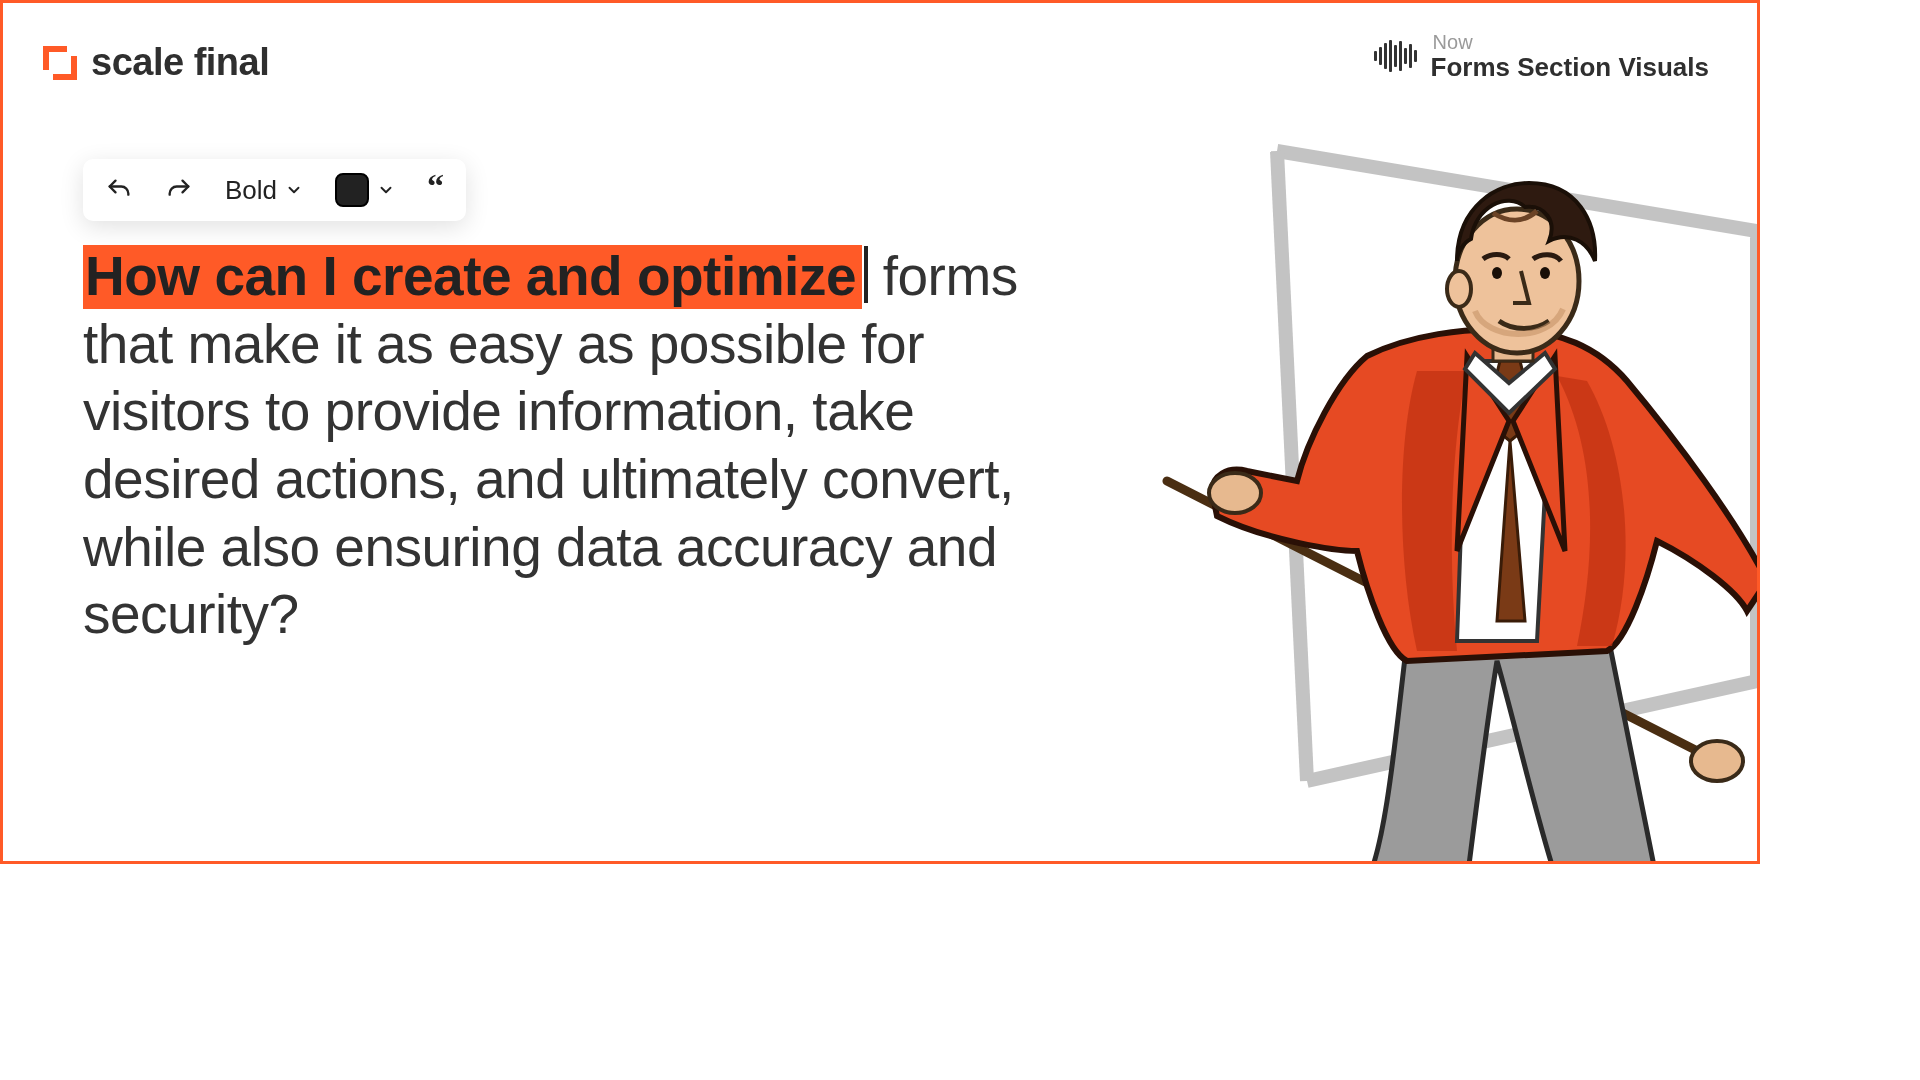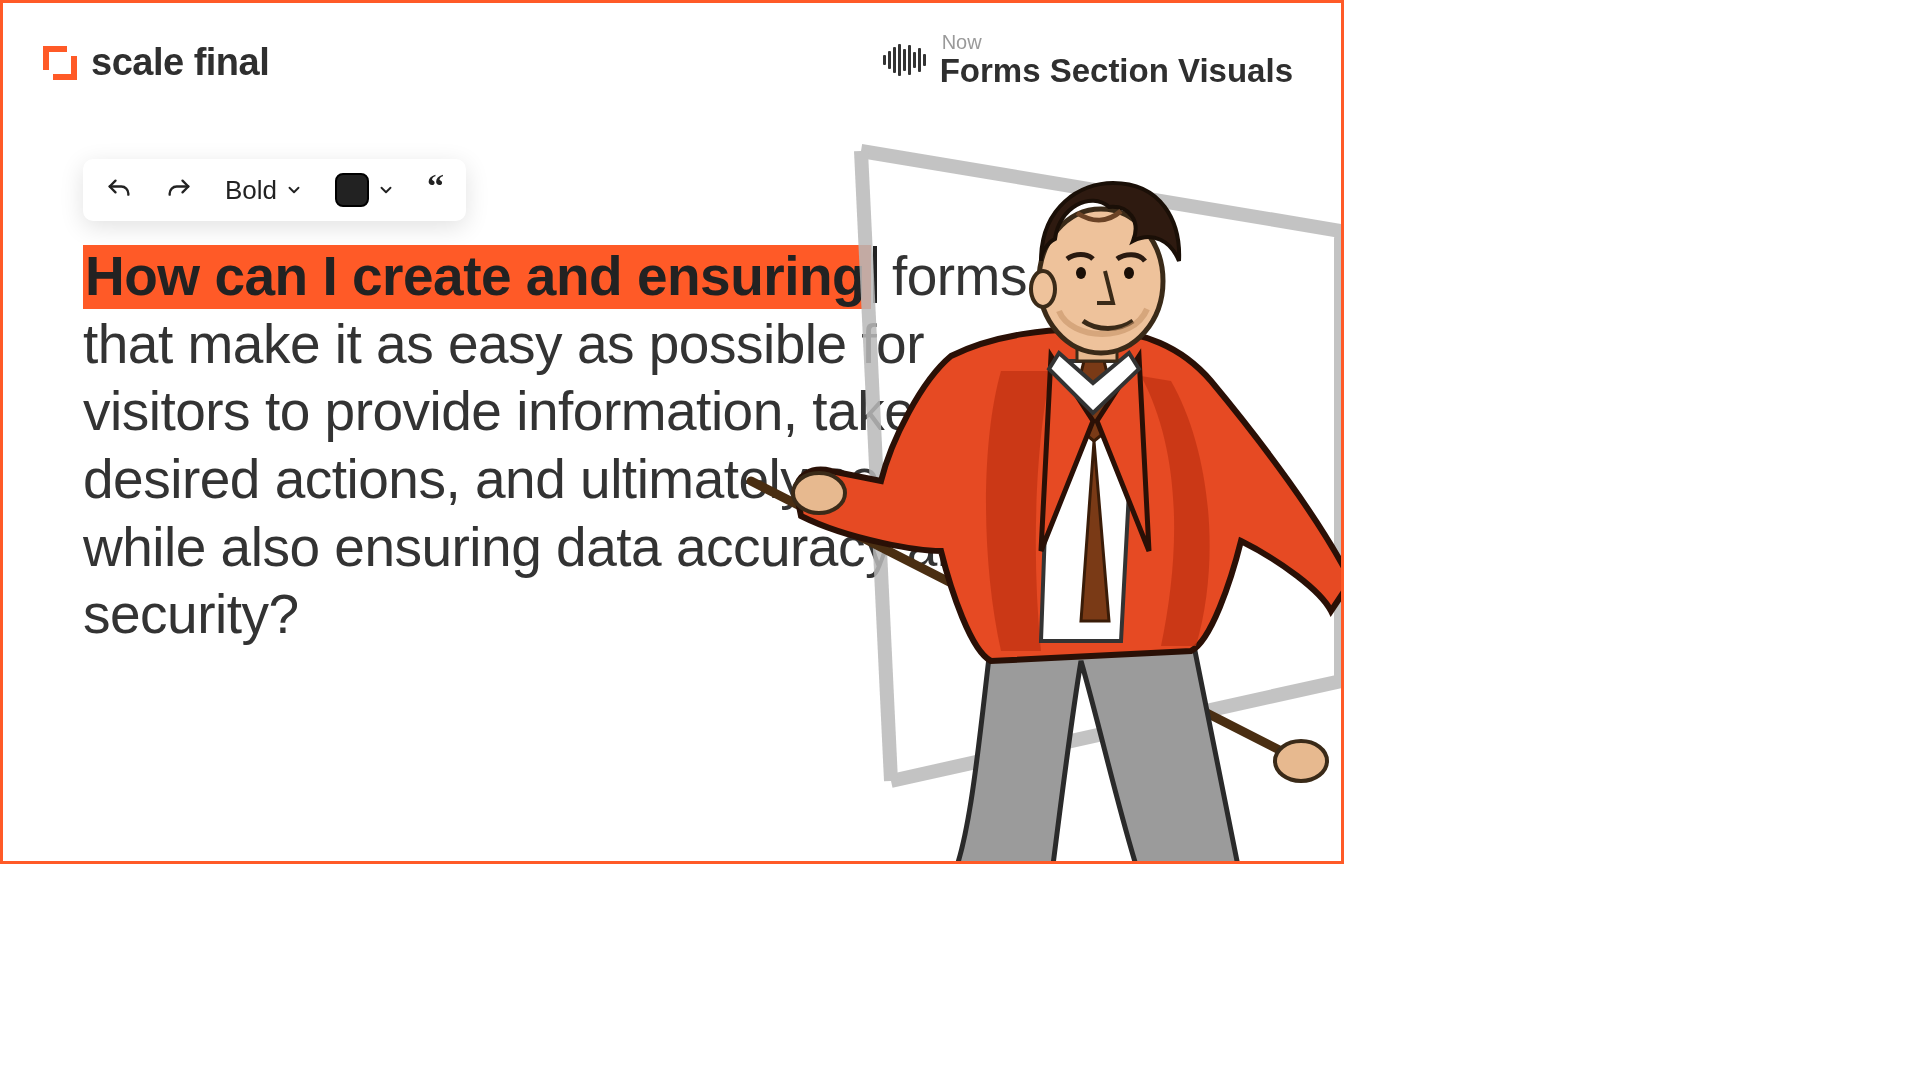--- a/index.html
+++ b/index.html
@@ -2,21 +2,21 @@
 <html style="--hl: #ff5a27;"><head>
 <meta charset="utf-8">
 <style>
   * { box-sizing: border-box; margin: 0; padding: 0; }
   html, body { width: 100%; height: 100%; }
   body {
     font-family: "Segoe UI", "Helvetica Neue", Arial, sans-serif;
     background: #fff;
   }
   .frame {
-    width: 1344px;
+    width: 1760px;
     height: 864px;
     border: 3px solid #ff5a27;
     background: #fff;
     position: relative;
     overflow: hidden;
   }
 
   
   .logo {
     position: absolute;
@@ -76,21 +76,21 @@
     border-radius: 1px;
   }
   .now-text { display: flex; flex-direction: column; line-height: 1.1; }
   .now-label {
     font-size: 20px;
     color: #9a9a9a;
     font-weight: 500;
     margin-left: 2px;
   }
   .now-title {
-    font-size: 33px;
+    font-size: 26px;
     color: #2f2f2f;
     font-weight: 600;
   }
 
   
   .toolbar {
     position: absolute;
     top: 156px;
     left: 80px;
     background: #fff;
@@ -225,21 +225,21 @@
       <svg class="chevron" viewBox="0 0 24 24" fill="none" stroke="#222" stroke-width="2.5" stroke-linecap="round" stroke-linejoin="round">
           <polyline points="6 9 12 15 18 9"></polyline>
         </svg>
     </button>
     <button class="tb-btn">
       <span class="quote-glyph">“</span>
     </button>
   </div>
 
   <div class="main-text">
-    <span class="hl"><b>How can I create and ensuring</b></span><span class="caret"></span><span> forms that make it as easy as possible for visitors to provide information, take desired actions, and ultimately convert, while also ensuring data accuracy and security?</span>
+    <span class="hl"><b>How can I create and optimize</b></span><span class="caret"></span><span> forms that make it as easy as possible for visitors to provide information, take desired actions, and ultimately convert, while also ensuring data accuracy and security?</span>
   </div>
 
   <svg class="illus" viewBox="0 0 640 760">
 
     <g stroke="#b9b9b9" stroke-width="14" fill="none" opacity="0.85">
       <path d="M120 30 L600 110 L600 560 L150 660"></path>
       <path d="M120 30 L150 660"></path>
     </g>
 
     <line x1="10" y1="360" x2="560" y2="640" stroke="#4a2e12" stroke-width="9" stroke-linecap="round"></line>

